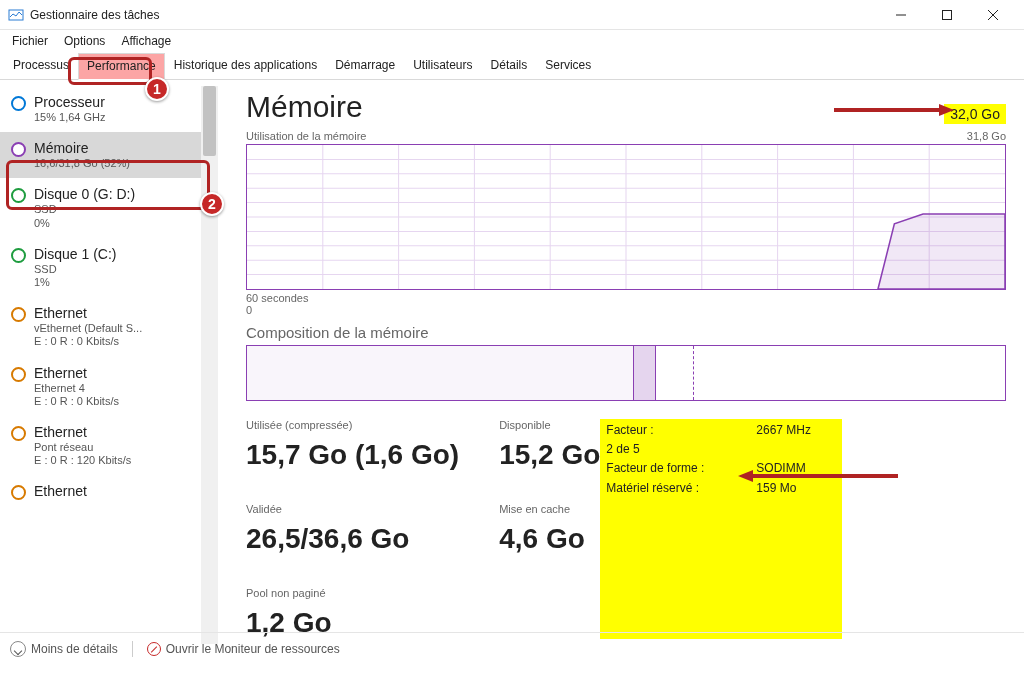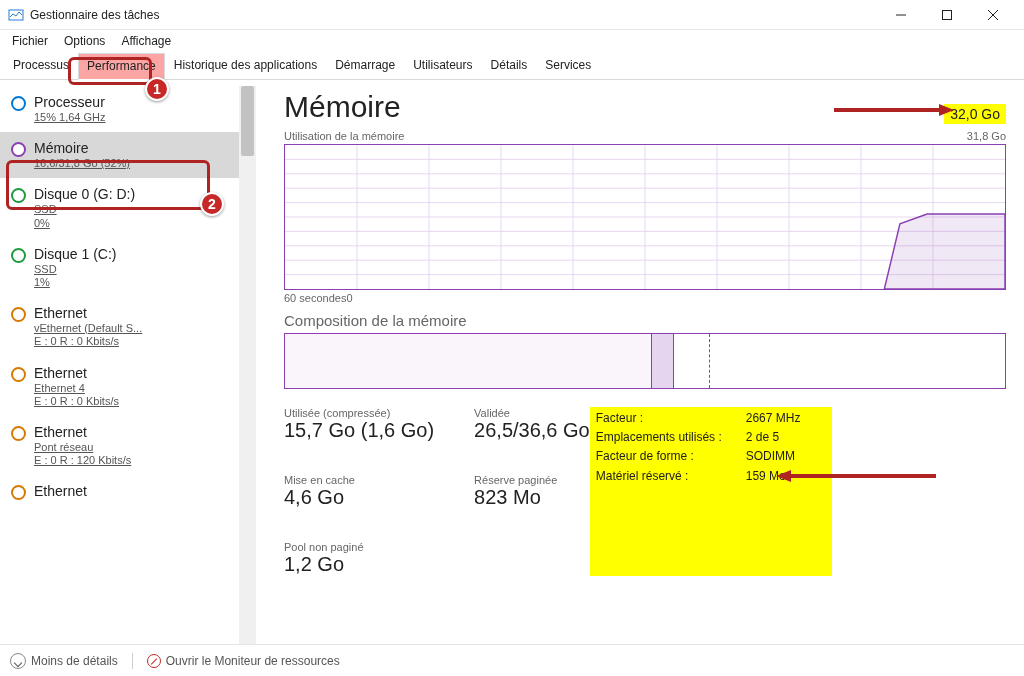--- a/index.html
+++ b/index.html
@@ -23,65 +23,65 @@
   .tab.active { background:#fca5a5; border:1px solid #d9d9d9; border-bottom:1px solid #fff; margin-bottom:-1px; }
 
   
   .callout-box { position:absolute; border:3px solid #b02323; border-radius:6px; pointer-events:none; }
   .callout-num { position:absolute; width:24px; height:24px; border-radius:50%; background:#c62828; color:#fff; font-weight:bold; font-size:14px; display:flex; align-items:center; justify-content:center; border:2px solid #fff; box-shadow:0 1px 3px rgba(0,0,0,.4); pointer-events:none; }
   .arrow-red { position:absolute; pointer-events:none; }
   .highlight-yellow { background:#ffff00; }
 
   
   .main { display:flex; height:calc(100% - 30px - 22px - 28px - 32px); }
-  .sidebar { width:256px; border-right:0; padding-top:6px; overflow:hidden; position:relative; }
+  .sidebar { width:218px; border-right:0; padding-top:6px; overflow:hidden; position:relative; }
   .scrollbar { position:absolute; right:0; top:6px; bottom:0; width:17px; background:#f0f0f0; }
   .scroll-thumb { position:absolute; left:2px; right:2px; top:0; height:70px; background:#c2c2c2; border-radius:2px; }
 
   .side-item { padding:8px 6px 8px 34px; position:relative; cursor:default; }
   .side-item.active { background:#d8d8d8; }
   .side-item .ring { position:absolute; left:11px; top:10px; width:15px; height:15px; border:2px solid #0078d7; border-radius:50%; background:#fff; }
   .side-item .ring.green { border-color:#1e9c3f; }
   .side-item .ring.orange { border-color:#d77a00; }
   .side-item .ring.purple { border-color:#8a3fb3; }
   .side-item h4 { margin:0; font-size:14px; font-weight:400; }
-  .side-item p { margin:1px 0 0; font-size:11px; color:#555; line-height:1.2;text-decoration:underline; }
+  .side-item p { margin:1px 0 0; font-size:11px; color:#555; line-height:1.2; }
 
   
   .content { flex:1; padding:10px 18px 0 28px; position:relative; }
   .hdr-row { display:flex; align-items:flex-end; justify-content:space-between; }
   .hdr-row h1 { margin:0; font-size:30px; font-weight:350; }
   .total-mem { font-size:14px; padding:2px 6px; }
   .chart-label { font-size:11px; color:#666; display:flex; justify-content:space-between; margin-top:6px; }
   .chart-box { border:1px solid #8a3fb3; height:146px; position:relative; margin-top:2px; }
   .chart-box .grid line { stroke:#e6d6f0; stroke-width:1; }
   .chart-box .usage-area { fill:rgba(138,63,179,.12); stroke:#8a3fb3; stroke-width:1.5; }
-  .axis-row { font-size:11px; color:#666; display:flex; justify-content:flex-start; margin-top:2px; }
+  .axis-row { font-size:11px; color:#666; display:flex; justify-content:flex-end; margin-top:2px;flex-direction:column; }
 
   .comp-label { font-size:15px; color:#666; margin-top:8px; }
   .comp-box { border:1px solid #8a3fb3; height:56px; margin-top:4px; display:flex; }
   .comp-seg { height:100%; }
   .comp-used { flex:0 0 51%; background:rgba(138,63,179,.05); border-right:1px solid #8a3fb3; }
   .comp-mod  { flex:0 0 3%; background:rgba(138,63,179,.22); border-right:1px solid #8a3fb3; }
   .comp-standby { flex:0 0 5%; background:transparent; border-right:1px dashed #8a3fb3; }
   .comp-free { flex:1; }
 
   .stats-row { display:flex; margin-top:18px; }
   .stat-col { }
   .stat-label { font-size:11px; color:#666; }
-  .stat-val { font-size:20px; font-weight:400; margin-top:0; }
+  .stat-val { font-size:28px; font-weight:700; margin-top:8px; }
   .stat-group { display:grid; grid-template-columns:auto auto; row-gap:32px; column-gap:40px; }
 
   .spec-table { font-size:12px; line-height:1.6; padding:2px 6px; }
   .spec-table .row { display:flex; }
   .spec-table .k { width:150px; }
   .spec-table .v { width:80px; }
 
   
-  .footer { position:absolute; left:0; right:0; bottom:0; height:32px; border-top:1px solid #e5e5e5; display:flex; align-items:center; padding:0 10px; gap:14px; font-size:12px; }
+  .footer { position:absolute; left:0; right:0; bottom:12px; height:32px; border-top:1px solid #e5e5e5; display:flex; align-items:center; padding:0 10px; gap:14px; font-size:12px; }
   .footer .link { color:#555; display:flex; align-items:center; gap:5px; }
   .footer .divider { width:1px; height:16px; background:#ccc; }
   .chev-icon { width:16px; height:16px; border:1px solid #888; border-radius:50%; position:relative; }
   .chev-icon::after { content:""; position:absolute; left:4px; top:6px; width:5px; height:5px; border-left:1px solid #555; border-top:1px solid #555; transform:rotate(-135deg); }
   .resmon-icon { width:14px; height:14px; border:1.5px solid #c62828; border-radius:50%; position:relative; }
   .resmon-icon::after { content:""; position:absolute; left:2px; top:6px; width:8px; height:0; border-top:1.5px solid #c62828; transform:rotate(-45deg); }
 </style>
 </head>
 <body>
 
@@ -238,44 +238,43 @@
       <div class="comp-seg comp-free"></div>
     </div>
 
     <div class="stats-row">
       <div class="stat-group">
         <div class="stat-col">
           <div class="stat-label">Utilisée (compressée)</div>
           <div class="stat-val">15,7 Go (1,6 Go)</div>
         </div>
         <div class="stat-col">
+          <div class="stat-label">Disponible</div>
+          <div class="stat-val">15,2 Go</div>
+        </div>
+        <div class="stat-col">
           <div class="stat-label">Validée</div>
           <div class="stat-val">26,5/36,6 Go</div>
         </div>
         <div class="stat-col">
           <div class="stat-label">Mise en cache</div>
           <div class="stat-val">4,6 Go</div>
-        </div>
-        <div class="stat-col">
-          <div class="stat-label">Réserve paginée</div>
-          <div class="stat-val">823 Mo</div>
         </div>
         <div class="stat-col">
           <div class="stat-label">Pool non paginé</div>
           <div class="stat-val">1,2 Go</div>
         </div>
       </div>
 
       <div class="spec-table highlight-yellow">
         <div class="row">
             <span class="k">Facteur :</span>
             <span class="v">2667 MHz</span>
           </div>
         <div class="row">
-            <span class="k">Emplacements utilisés :</span>
             <span class="v">2 de 5</span>
           </div>
         <div class="row">
             <span class="k">Facteur de forme :</span>
             <span class="v">SODIMM</span>
           </div>
         <div class="row">
             <span class="k">Matériel réservé :</span>
             <span class="v">159 Mo</span>
           </div>

